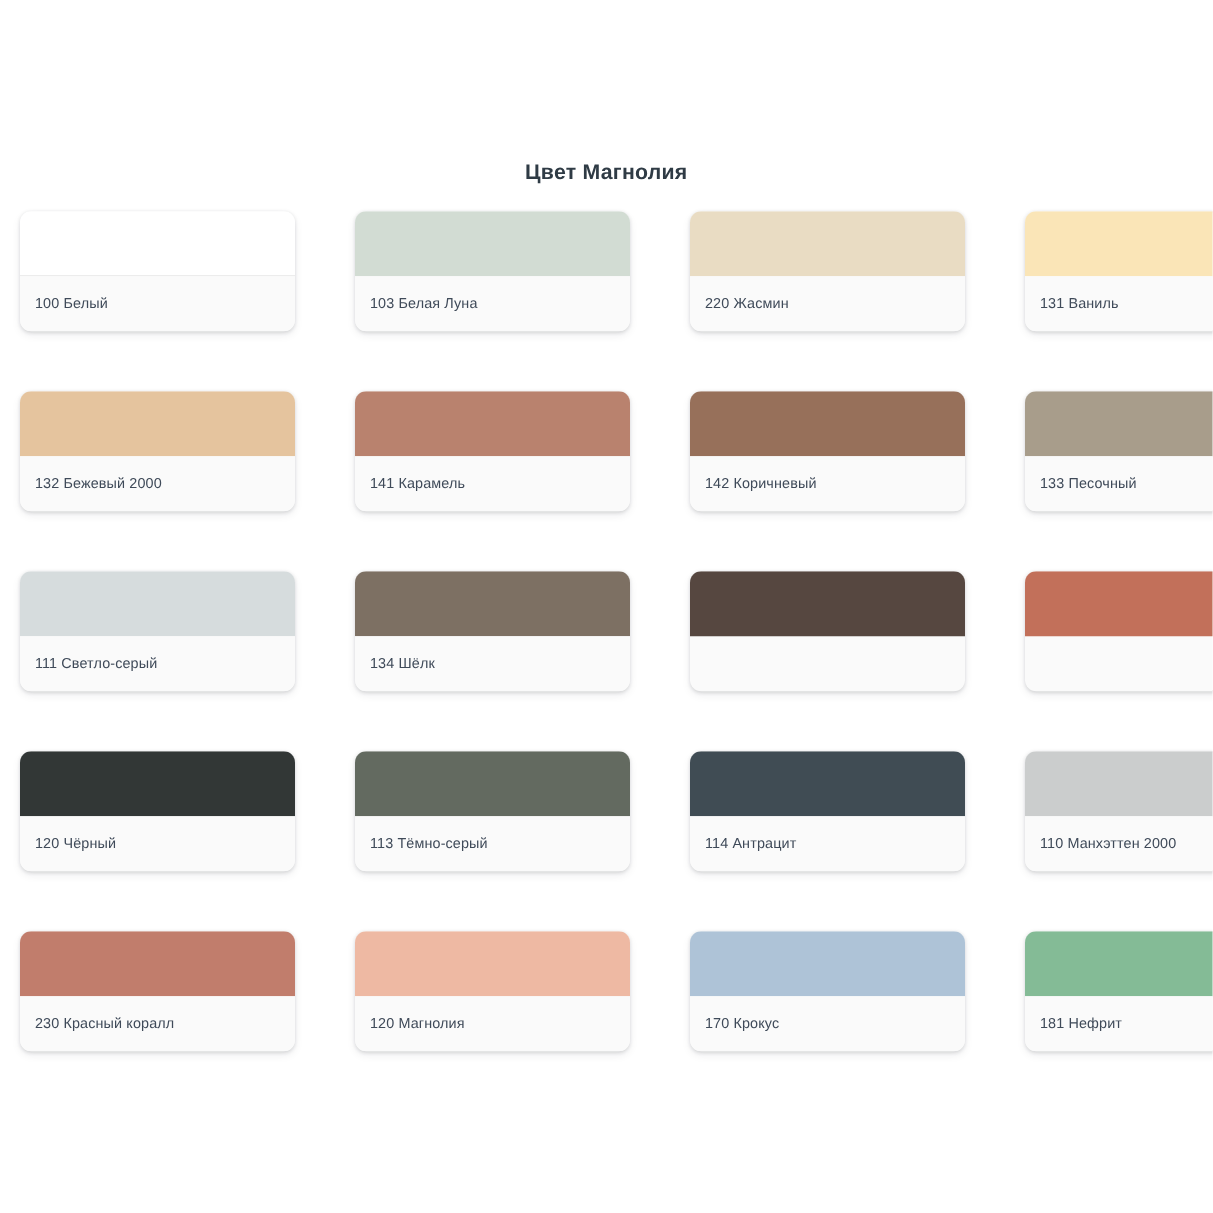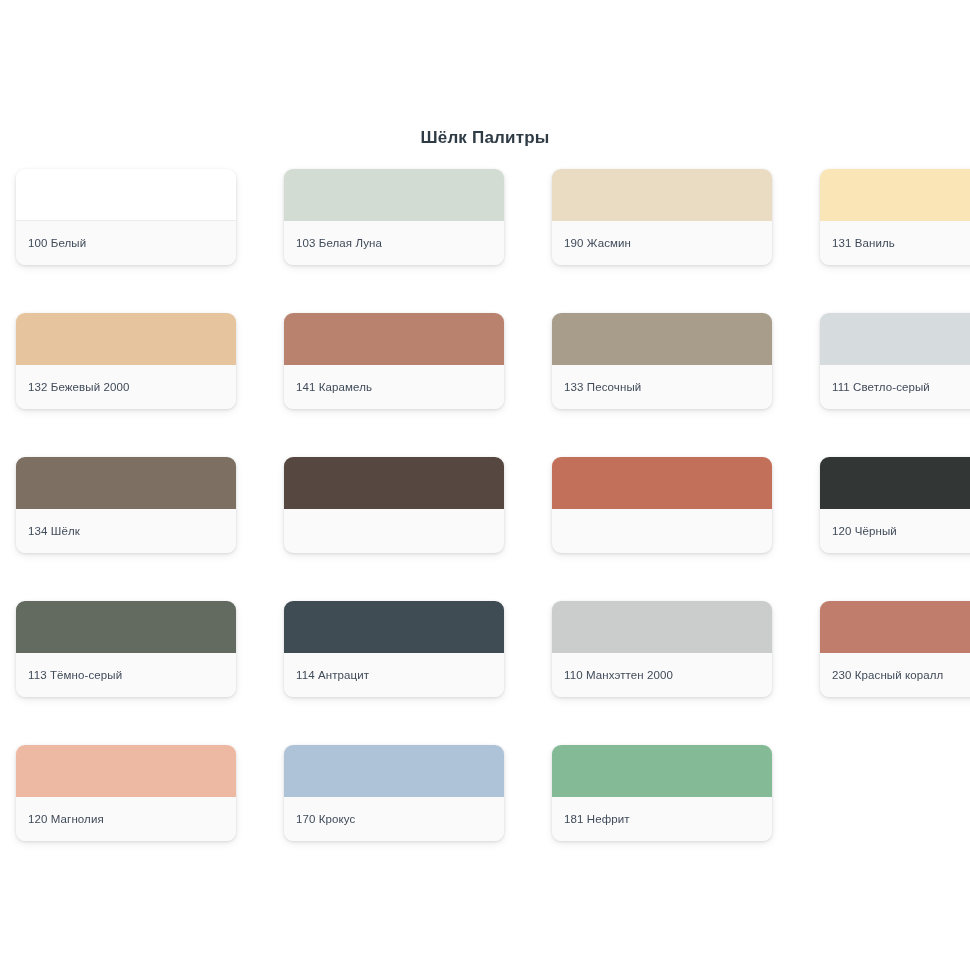--- a/index.html
+++ b/index.html
@@ -73,46 +73,50 @@
     letter-spacing: 0.1px;
     line-height: 14px;
     white-space: nowrap;
   }
 </style>
 </head>
 <body>
 
 <div class="page">
 
-  <h1 class="palette-title">Шёлк Палитры</h1>
+  <h1 class="palette-title">Цвет Магнолия</h1>
 
   <div class="swatch-grid">
       <div class="swatch-card is-white">
         <div class="swatch-color" style="background: rgb(255, 255, 255);"></div>
         <div class="swatch-label">100 Белый</div>
       </div>
       <div class="swatch-card">
         <div class="swatch-color" style="background: rgb(210, 220, 211);"></div>
         <div class="swatch-label">103 Белая Луна</div>
       </div>
       <div class="swatch-card">
         <div class="swatch-color" style="background: rgb(233, 220, 195);"></div>
-        <div class="swatch-label">190 Жасмин</div>
+        <div class="swatch-label">220 Жасмин</div>
       </div>
       <div class="swatch-card">
         <div class="swatch-color" style="background: rgb(250, 229, 183);"></div>
         <div class="swatch-label">131 Ваниль</div>
       </div>
       <div class="swatch-card">
         <div class="swatch-color" style="background: rgb(229, 196, 158);"></div>
         <div class="swatch-label">132 Бежевый 2000</div>
       </div>
       <div class="swatch-card">
         <div class="swatch-color" style="background: rgb(185, 130, 110);"></div>
         <div class="swatch-label">141 Карамель</div>
+      </div>
+      <div class="swatch-card">
+        <div class="swatch-color" style="background: rgb(151, 112, 90);"></div>
+        <div class="swatch-label">142 Коричневый</div>
       </div>
       <div class="swatch-card">
         <div class="swatch-color" style="background: rgb(168, 157, 139);"></div>
         <div class="swatch-label">133 Песочный</div>
       </div>
       <div class="swatch-card">
         <div class="swatch-color" style="background: rgb(214, 220, 221);"></div>
         <div class="swatch-label">111 Светло-серый</div>
       </div>
       <div class="swatch-card">

